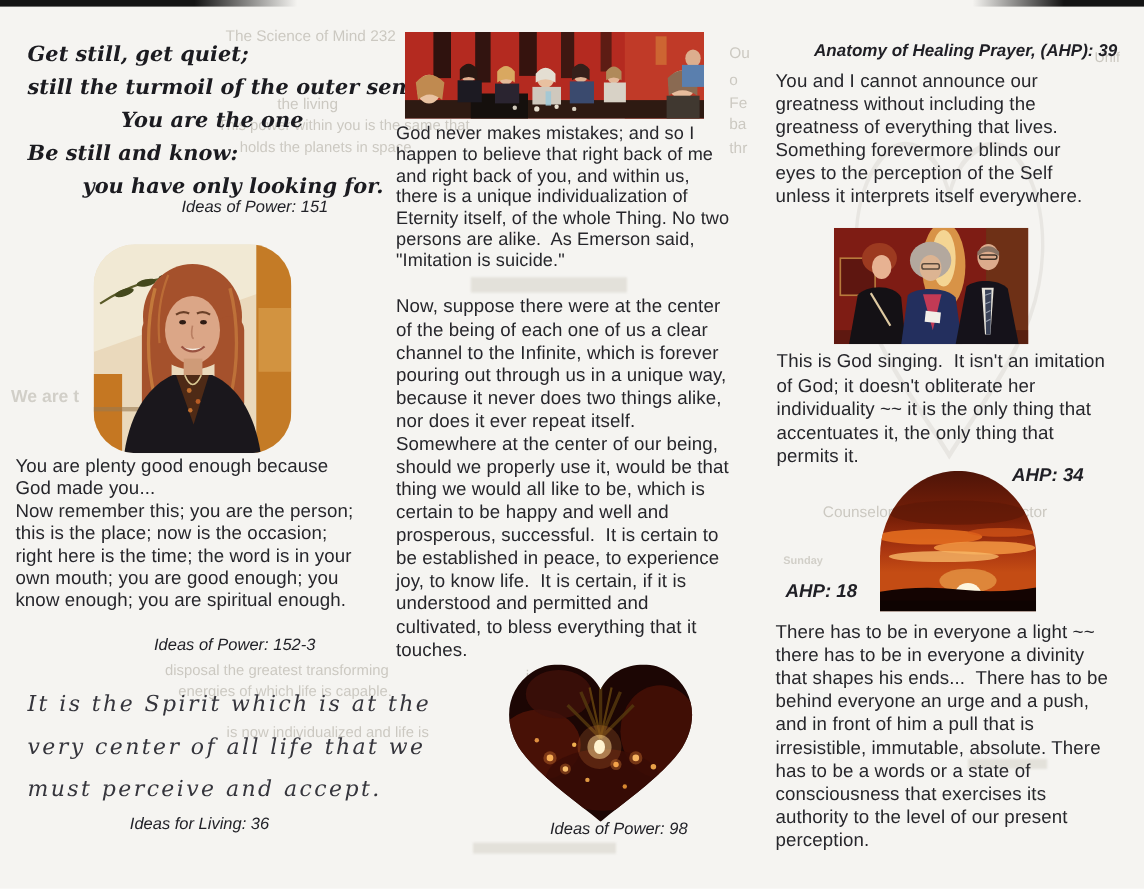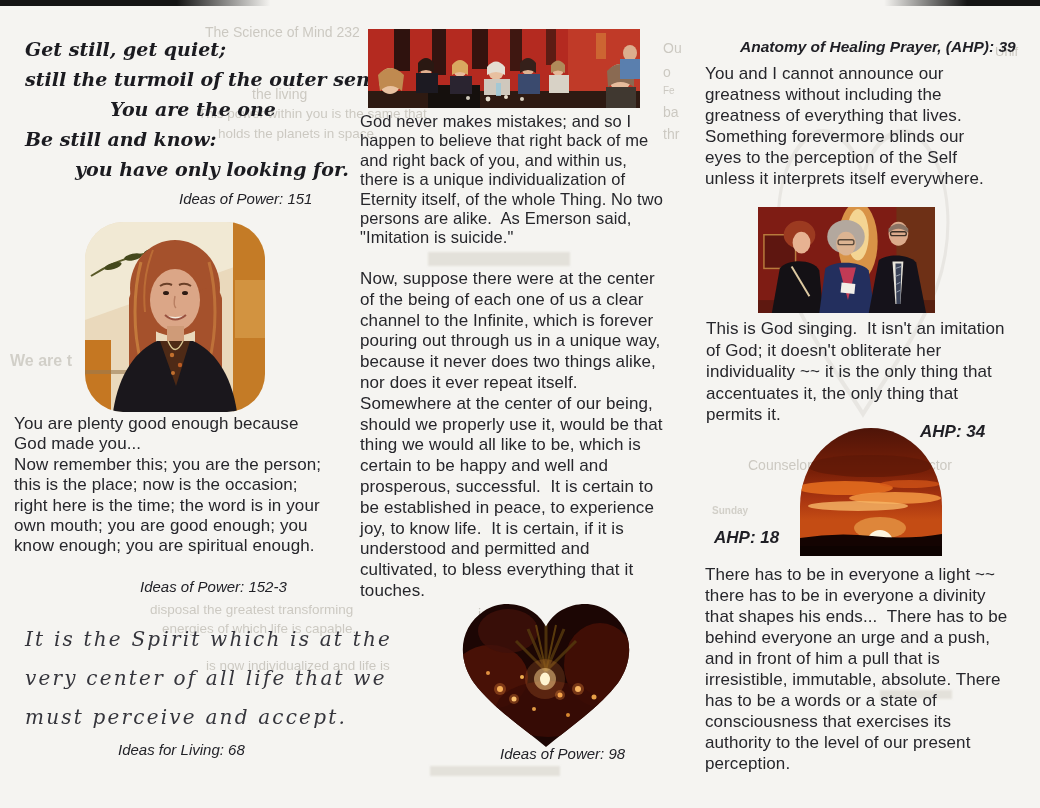--- a/index.html
+++ b/index.html
@@ -47,21 +47,21 @@
       <div class="ghost-text" style="left: 198px; top: 106px; font-size: 13.5px;">This power within you is the same that</div>
       <div class="ghost-text" style="left: 218px; top: 126px; font-size: 13.5px;">holds the planets in space.</div>
       <div class="ghost-text gb" style="left: 10px; top: 352px; font-size: 16px;">We are t          with it</div>
       <div class="ghost-text" style="left: 150px; top: 602px; font-size: 13.5px;">disposal the greatest transforming</div>
       <div class="ghost-text" style="left: 162px; top: 621px; font-size: 13.5px;">energies of which life is capable.</div>
       <div class="ghost-text" style="left: 172px; top: 658px; font-size: 13.5px; margin-left: 34px;">is now individualized and life is</div>
       <div class="ghost-text" style="left: 478px; top: 606px; font-size: 14px;">is our p</div>
       <div class="ghost-text" style="left: 588px; top: 634px; font-size: 14px;">er 25</div>
       <div class="ghost-text" style="left: 663px; top: 40px; font-size: 14px;">Ou</div>
       <div class="ghost-text" style="left: 663px; top: 64px; font-size: 14px;">o</div>
-      <div class="ghost-text" style="left: 663px; top: 85px; font-size: 10px;">Fe</div>
+      <div class="ghost-text" style="left: 663px; top: 85px; font-size: 14px;">Fe</div>
       <div class="ghost-text" style="left: 663px; top: 104px; font-size: 14px;">ba</div>
       <div class="ghost-text" style="left: 663px; top: 126px; font-size: 14px;">thr</div>
       <div class="ghost-text" style="left: 748px; top: 457px; font-size: 14px;">Counselor</div>
       <div class="ghost-text" style="left: 903px; top: 457px; font-size: 14px;">Director</div>
       <div class="ghost-text gb" style="left: 712px; top: 505px; font-size: 10px;">Sunday</div>
       <div class="ghost-text" style="left: 995px; top: 44px; font-size: 13px;">Unif</div>
       <div class="ghost-bar" style="left: 428px; top: 252px; width: 142px; height: 14px;"></div>
       <div class="ghost-bar" style="left: 430px; top: 766px; width: 130px; height: 10px;"></div>
       <div class="ghost-bar" style="left: 880px; top: 690px; width: 72px; height: 9px;"></div>
     </div>
@@ -69,21 +69,21 @@
     <path d="M98 30 C88 8 56 0 36 14 C12 30 8 60 26 86 C44 110 74 130 98 150 C122 130 152 110 170 86 C188 60 184 30 160 14 C140 0 108 8 98 30 Z" fill="none" stroke="#8f897b" stroke-width="3"></path>
   </svg>
 
   <div class="script-quote" style="left:25px;top:38px;width:305px;">
     <div class="ln">Get still, get quiet;</div>
     <div class="ln">still the turmoil of the outer sense.</div>
     <div class="ln" style="margin-left:85px;">You are the one</div>
     <div class="ln">Be still and know:</div>
     <div class="ln" style="margin-left:50px;">you have only looking for.</div>
   </div>
-  <div class="citation" style="left:165px;top:190px;margin-left:14px;">Ideas of Power:  151</div>
+  <div class="citation" style="left:165px;top:180px;">Ideas of Power:  151</div>
 
   <div id="portrait-photo" class="photo">
     <svg viewBox="0 0 180 190" preserveAspectRatio="none">
       <rect width="180" height="190" fill="#ead9bc"></rect>
       <path d="M0 0 L180 0 L180 34 L0 98 Z" fill="#f3ecd9" opacity=".8"></path>
       <rect x="148" y="0" width="32" height="190" fill="#c47b26"></rect>
       <rect x="150" y="58" width="30" height="58" fill="#dca452" opacity=".6"></rect>
       <rect x="0" y="118" width="26" height="72" fill="#c57722"></rect>
       <rect x="0" y="148" width="60" height="4" fill="#9a7a50" opacity=".6"></rect>
       <path d="M6 54 C 40 32 70 27 98 31" stroke="#5a5a28" stroke-width="2" fill="none"></path>
@@ -117,21 +117,21 @@
 
   <div class="para" style="left:14px;top:414px;width:316px;line-height:20.4px;">You are plenty good enough because God made you...
 Now remember this; you are the person; this is the place; now is the occasion; right here is the time; the word is in your own mouth; you are good enough; you know enough; you are spiritual enough.</div>
   <div class="citation" style="left:140px;top:578px;">Ideas of Power:  152-3</div>
 
   <div class="cursive-quote" style="left:25px;top:620px;width:310px;">
     <div class="ln">It is the Spirit which is at the</div>
     <div class="ln">very center of all life that we</div>
     <div class="ln">must perceive and accept.</div>
   </div>
-  <div class="citation" style="left:118px;top:741px;">Ideas for Living:  68</div>
+  <div class="citation" style="left:118px;top:741px;">Ideas for Living:  36</div>
 
   <div id="group-photo" class="photo">
     <svg viewBox="0 0 272 79" preserveAspectRatio="none">
       <rect width="272" height="79" fill="#b42a20"></rect>
       <rect x="200" width="72" height="79" fill="#c03a28"></rect>
       <rect x="26" y="0" width="16" height="42" fill="#200f0c" opacity=".9"></rect>
       <rect x="64" y="0" width="14" height="46" fill="#24120e" opacity=".9"></rect>
       <rect x="104" y="0" width="16" height="40" fill="#200f0c" opacity=".85"></rect>
       <rect x="142" y="0" width="12" height="42" fill="#2a140f" opacity=".85"></rect>
       <rect x="178" y="0" width="10" height="36" fill="#38170f" opacity=".7"></rect>

